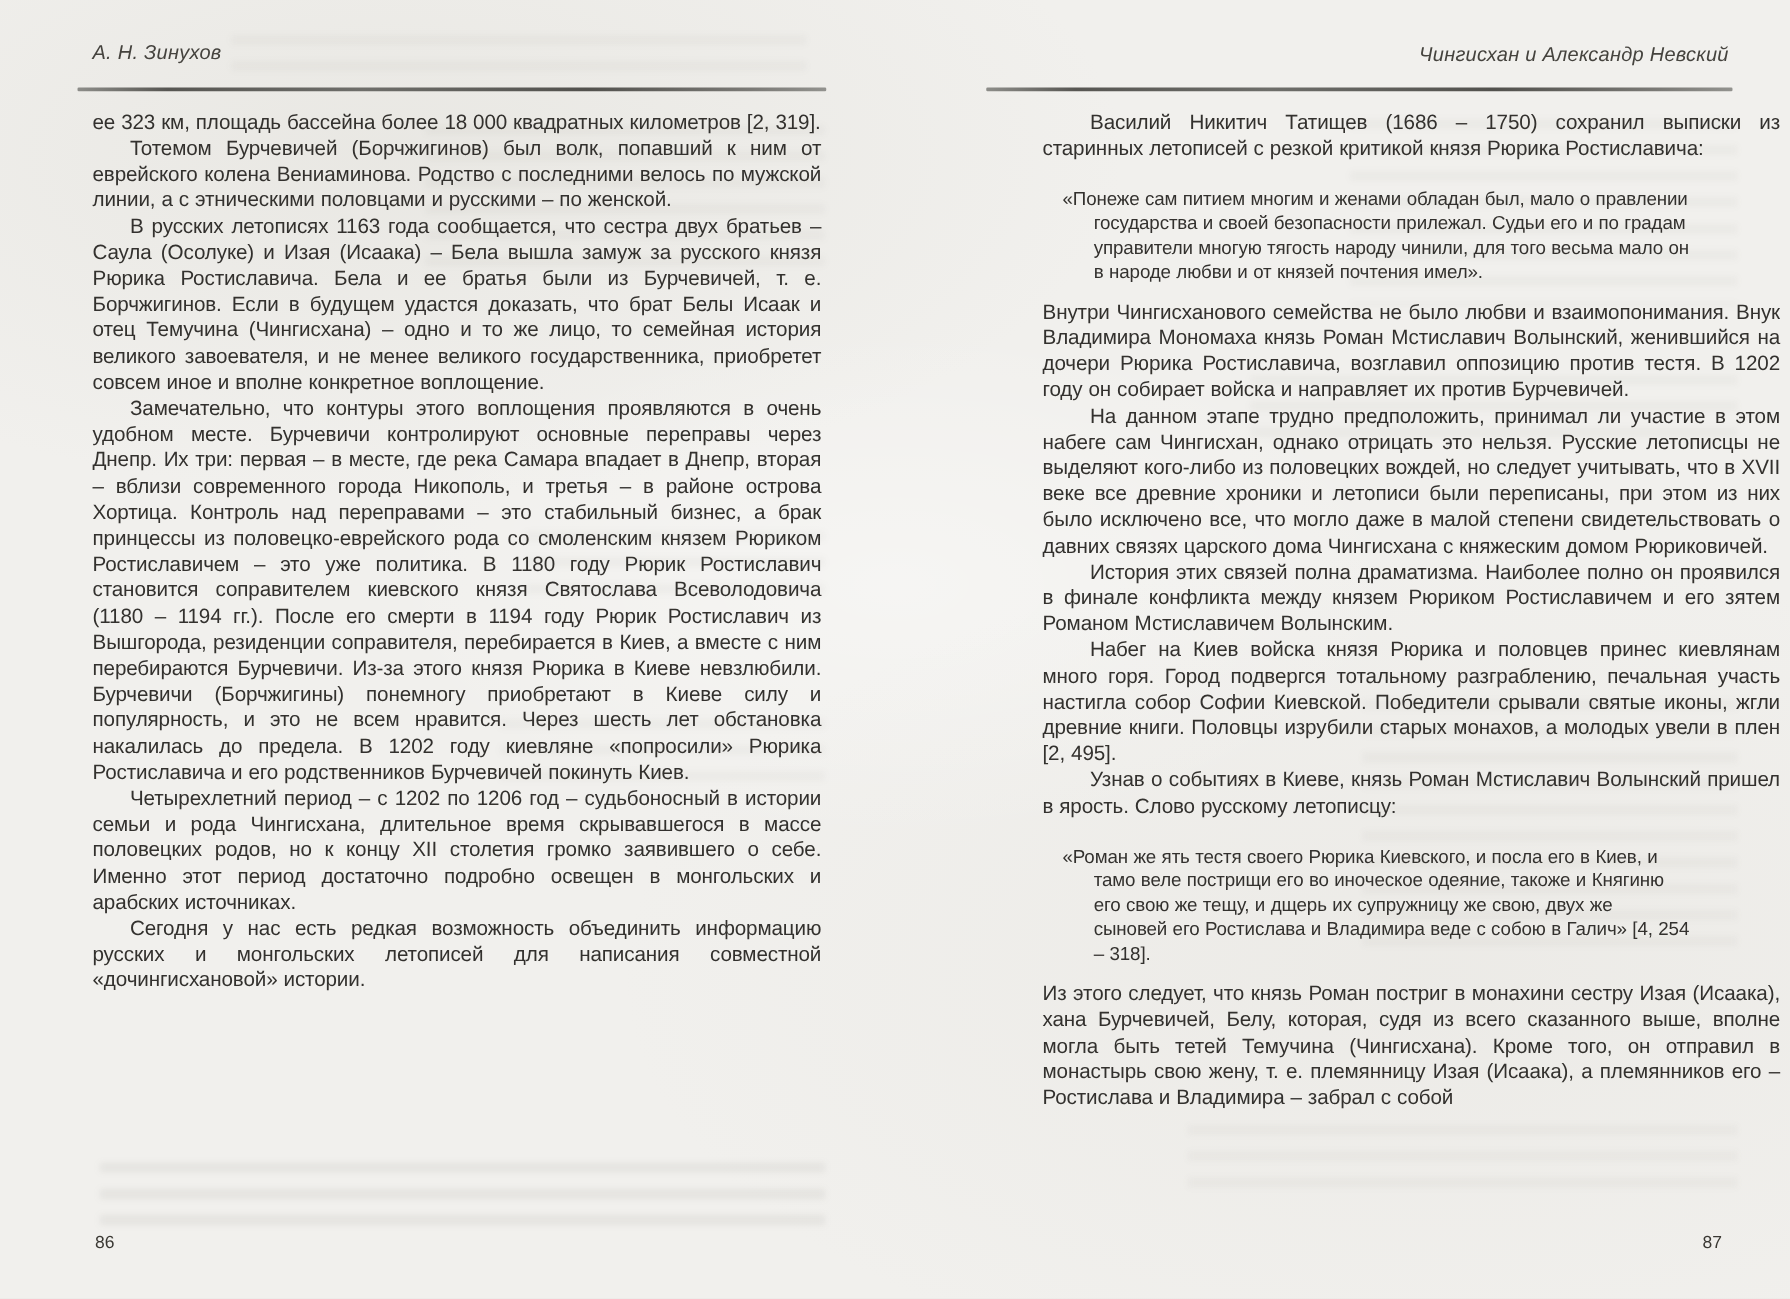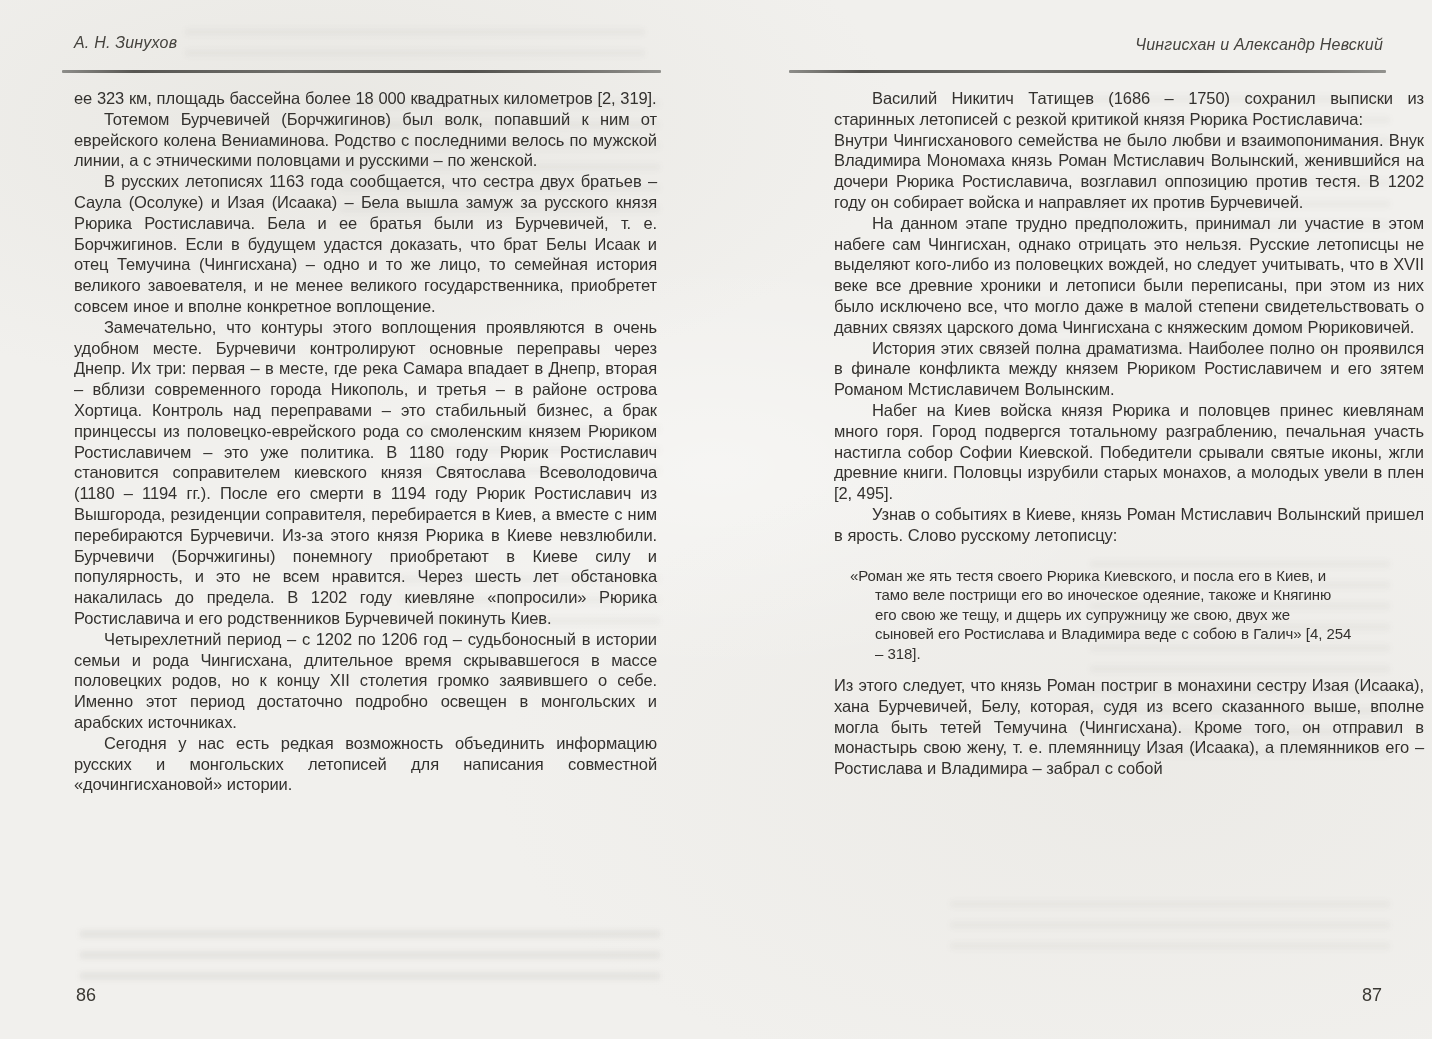--- a/index.html
+++ b/index.html
@@ -60,21 +60,21 @@
     width: 478px;
     font-size: 15px;
     line-height: 19.5px;
     text-align: left;
     text-indent: -25px;
     letter-spacing: -0.1px;
   }
 
   .page-num {
     position: absolute;
-    font-size: 18px;
+    font-size: 14px;
     color: #3a3833;
   }
   .pn-left  { left: 76px;   top: 985px; }
   .pn-right { left: 1362px; top: 985px; }
 
   
   .ghost {
     position: absolute;
     pointer-events: none;
     background: repeating-linear-gradient(180deg,
@@ -108,20 +108,21 @@
       <p class="para indent">Замечательно, что контуры этого воплощения проявляются в очень удобном месте. Бурчевичи контролируют основные переправы через Днепр. Их три: первая – в месте, где река Самара впадает в Днепр, вторая – вблизи современного города Никополь, и третья – в районе острова Хортица. Контроль над переправами – это стабильный бизнес, а брак принцессы из половецко-еврейского рода со смоленским князем Рюриком Ростиславичем – это уже политика. В 1180 году Рюрик Ростиславич становится соправителем киевского князя Святослава Всеволодовича (1180 – 1194 гг.). После его смерти в 1194 году Рюрик Ростиславич из Вышгорода, резиденции соправителя, перебирается в Киев, а вместе с ним перебираются Бурчевичи. Из-за этого князя Рюрика в Киеве невзлюбили. Бурчевичи (Борчжигины) понемногу приобретают в Киеве силу и популярность, и это не всем нравится. Через шесть лет обстановка накалилась до предела. В 1202 году киевляне «попросили» Рюрика Ростиславича и его родственников Бурчевичей покинуть Киев.</p>
       <p class="para indent">Четырехлетний период – с 1202 по 1206 год – судьбоносный в истории семьи и рода Чингисхана, длительное время скрывавшегося в массе половецких родов, но к концу XII столетия громко заявившего о себе. Именно этот период достаточно подробно освещен в монгольских и арабских источниках.</p>
       <p class="para indent">Сегодня у нас есть редкая возможность объединить информацию русских и монгольских летописей для написания совместной «дочингисхановой» истории.</p>
     </div>
   <div class="page-num pn-left">86</div>
 
   <div class="running-head rh-right">Чингисхан и Александр Невский</div>
   <div class="head-rule rule-right"></div>
   <div class="col col-right">
       <p class="para indent">Василий Никитич Татищев (1686 – 1750) сохранил выписки из старинных летописей с резкой критикой князя Рюрика Ростиславича:</p>
+      <p class="quote">«Понеже сам питием многим и женами обладан был, мало о правлении государства и своей безопасности прилежал. Судьи его и по градам управители многую тягость народу чинили, для того весьма мало он в народе любви и от князей почтения имел».</p>
       <p class="para">Внутри Чингисханового семейства не было любви и взаимопонимания. Внук Владимира Мономаха князь Роман Мстиславич Волынский, женившийся на дочери Рюрика Ростиславича, возглавил оппозицию против тестя. В 1202 году он собирает войска и направляет их против Бурчевичей.</p>
       <p class="para indent">На данном этапе трудно предположить, принимал ли участие в этом набеге сам Чингисхан, однако отрицать это нельзя. Русские летописцы не выделяют кого-либо из половецких вождей, но следует учитывать, что в XVII веке все древние хроники и летописи были переписаны, при этом из них было исключено все, что могло даже в малой степени свидетельствовать о давних связях царского дома Чингисхана с княжеским домом Рюриковичей.</p>
       <p class="para indent">История этих связей полна драматизма. Наиболее полно он проявился в финале конфликта между князем Рюриком Ростиславичем и его зятем Романом Мстиславичем Волынским.</p>
       <p class="para indent">Набег на Киев войска князя Рюрика и половцев принес киевлянам много горя. Город подвергся тотальному разграблению, печальная участь настигла собор Софии Киевской. Победители срывали святые иконы, жгли древние книги. Половцы изрубили старых монахов, а молодых увели в плен [2, 495].</p>
       <p class="para indent">Узнав о событиях в Киеве, князь Роман Мстиславич Волынский пришел в ярость. Слово русскому летописцу:</p>
       <p class="quote">«Роман же ять тестя своего Рюрика Киевского, и посла его в Киев, и тамо веле пострищи его во иноческое одеяние, такоже и Княгиню его свою же тещу, и дщерь их супружницу же свою, двух же сыновей его Ростислава и Владимира веде с собою в Галич» [4, 254 – 318].</p>
       <p class="para">Из этого следует, что князь Роман постриг в монахини сестру Изая (Исаака), хана Бурчевичей, Белу, которая, судя из всего сказанного выше, вполне могла быть тетей Темучина (Чингисхана). Кроме того, он отправил в монастырь свою жену, т. е. племянницу Изая (Исаака), а племянников его – Ростислава и Владимира – забрал с собой</p>
     </div>
   <div class="page-num pn-right">87</div>
 

